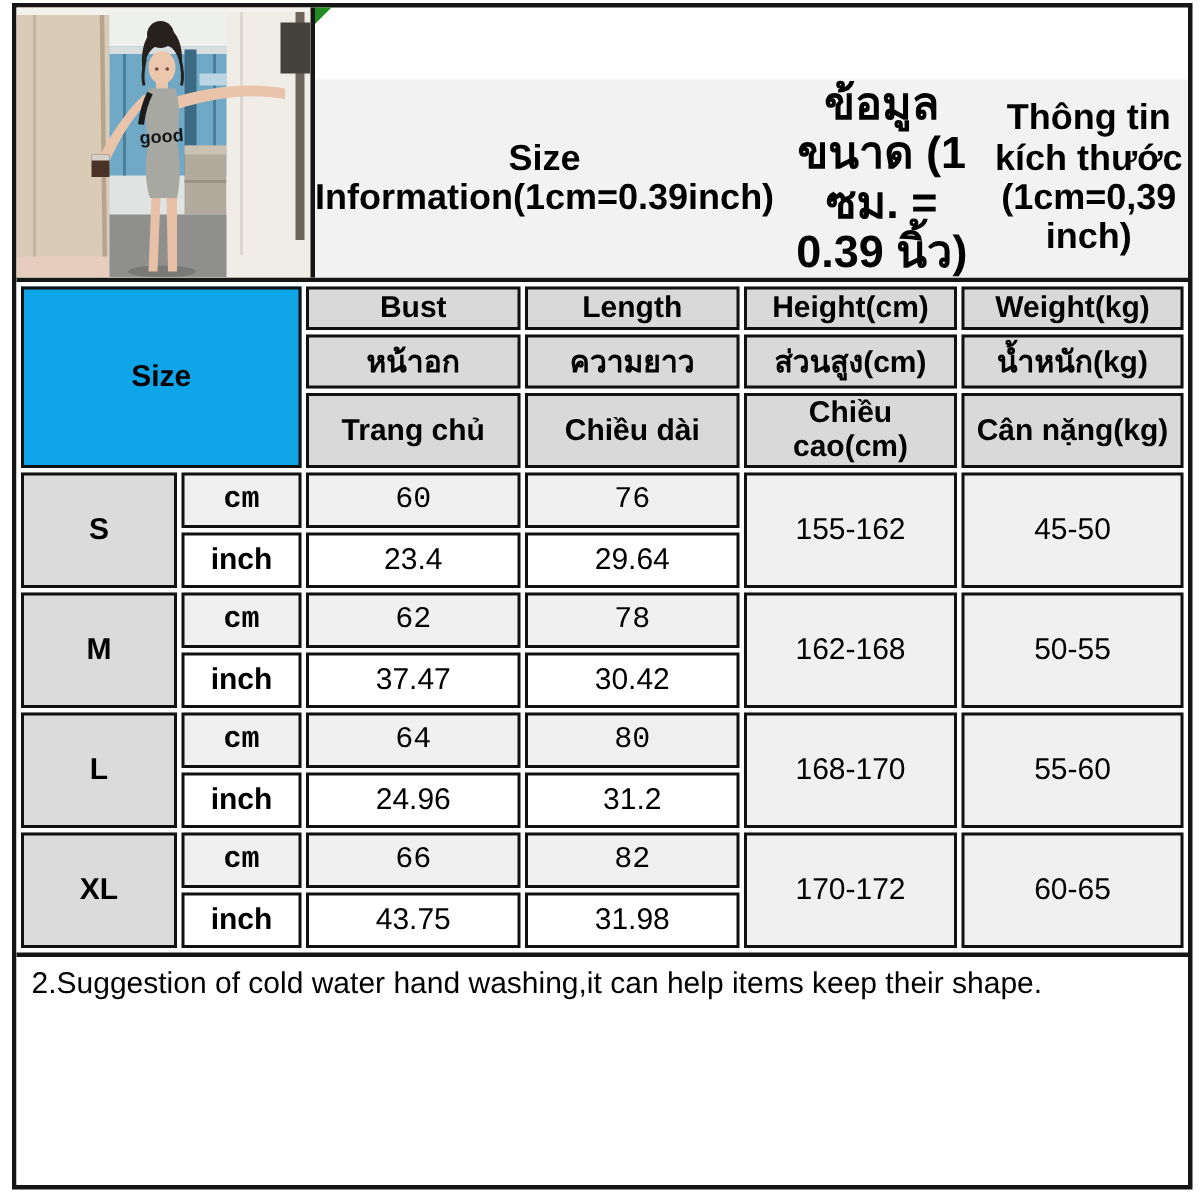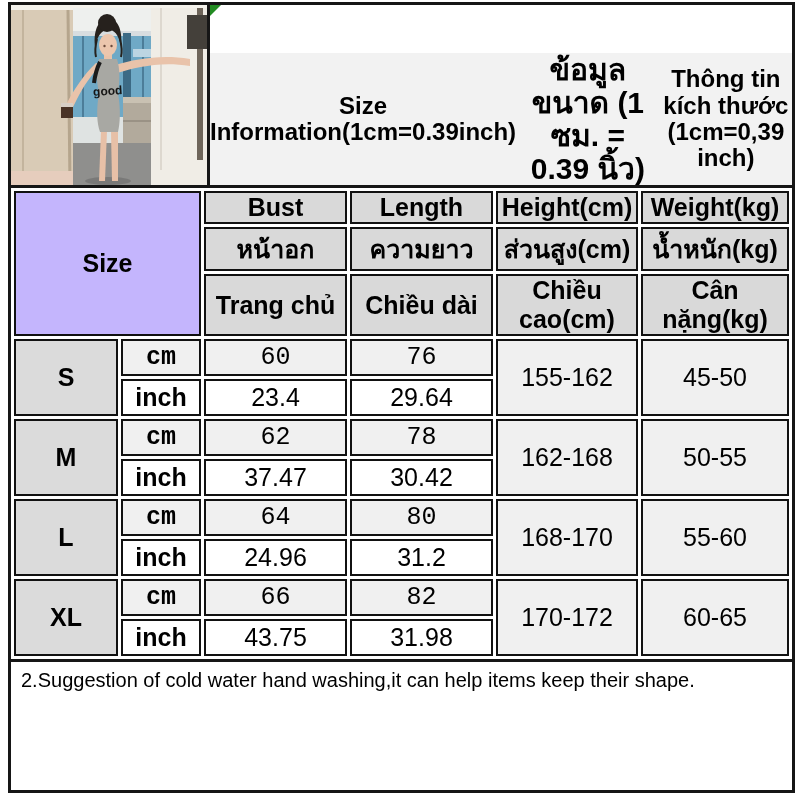--- a/index.html
+++ b/index.html
@@ -16,25 +16,25 @@
                border-top:11px solid #228b22;border-right:11px solid transparent;}
   .title-panel{flex:1;background:#f2f2f2;display:flex;flex-direction:row;
                align-items:center;justify-content:center;gap:11px;margin-top:48px;}
   .title-line{font-weight:bold;font-size:24px;line-height:1.1;text-align:center;}
   .title-line.th{font-size:30px;}
 
   
   .table-section{flex:0 0 auto;border-top:3px solid #161616;border-bottom:3px solid #161616;background:#fff;}
   table.size-table{width:100%;border-collapse:separate;border-spacing:3px;table-layout:fixed;}
   table.size-table td{border:2px solid #111;box-sizing:border-box;text-align:center;vertical-align:middle;
-                      font-size:25px;padding:0 2px;overflow:hidden;}
+                      font-size:20px;padding:0 2px;overflow:hidden;}
   tr.hdr-row td{height:29px;}
   tr.data-row td{height:37px;}
   td.hdr{background:#d9d9d9;font-weight:bold;}
-  td.corner{background:#c4b5fd;font-weight:bold;font-size:40px;}
+  td.corner{background:#0ea5e9;font-weight:bold;font-size:40px;}
   td.letter{background:#dbdbdb;font-weight:bold;font-size:22px;}
   td.shade{background:#f0f0f0;font-family:Liberation Mono, monospace;}
   td.white{background:#ffffff;}
   td.unit{font-weight:bold;}
   td.range{background:#f0f0f0;}
 
   
   .attention{flex:1;background:#fff;padding:5px 10px 0 10px;font-size:20px;line-height:1.38;}
   .attention p{margin:0;}
 </style>

